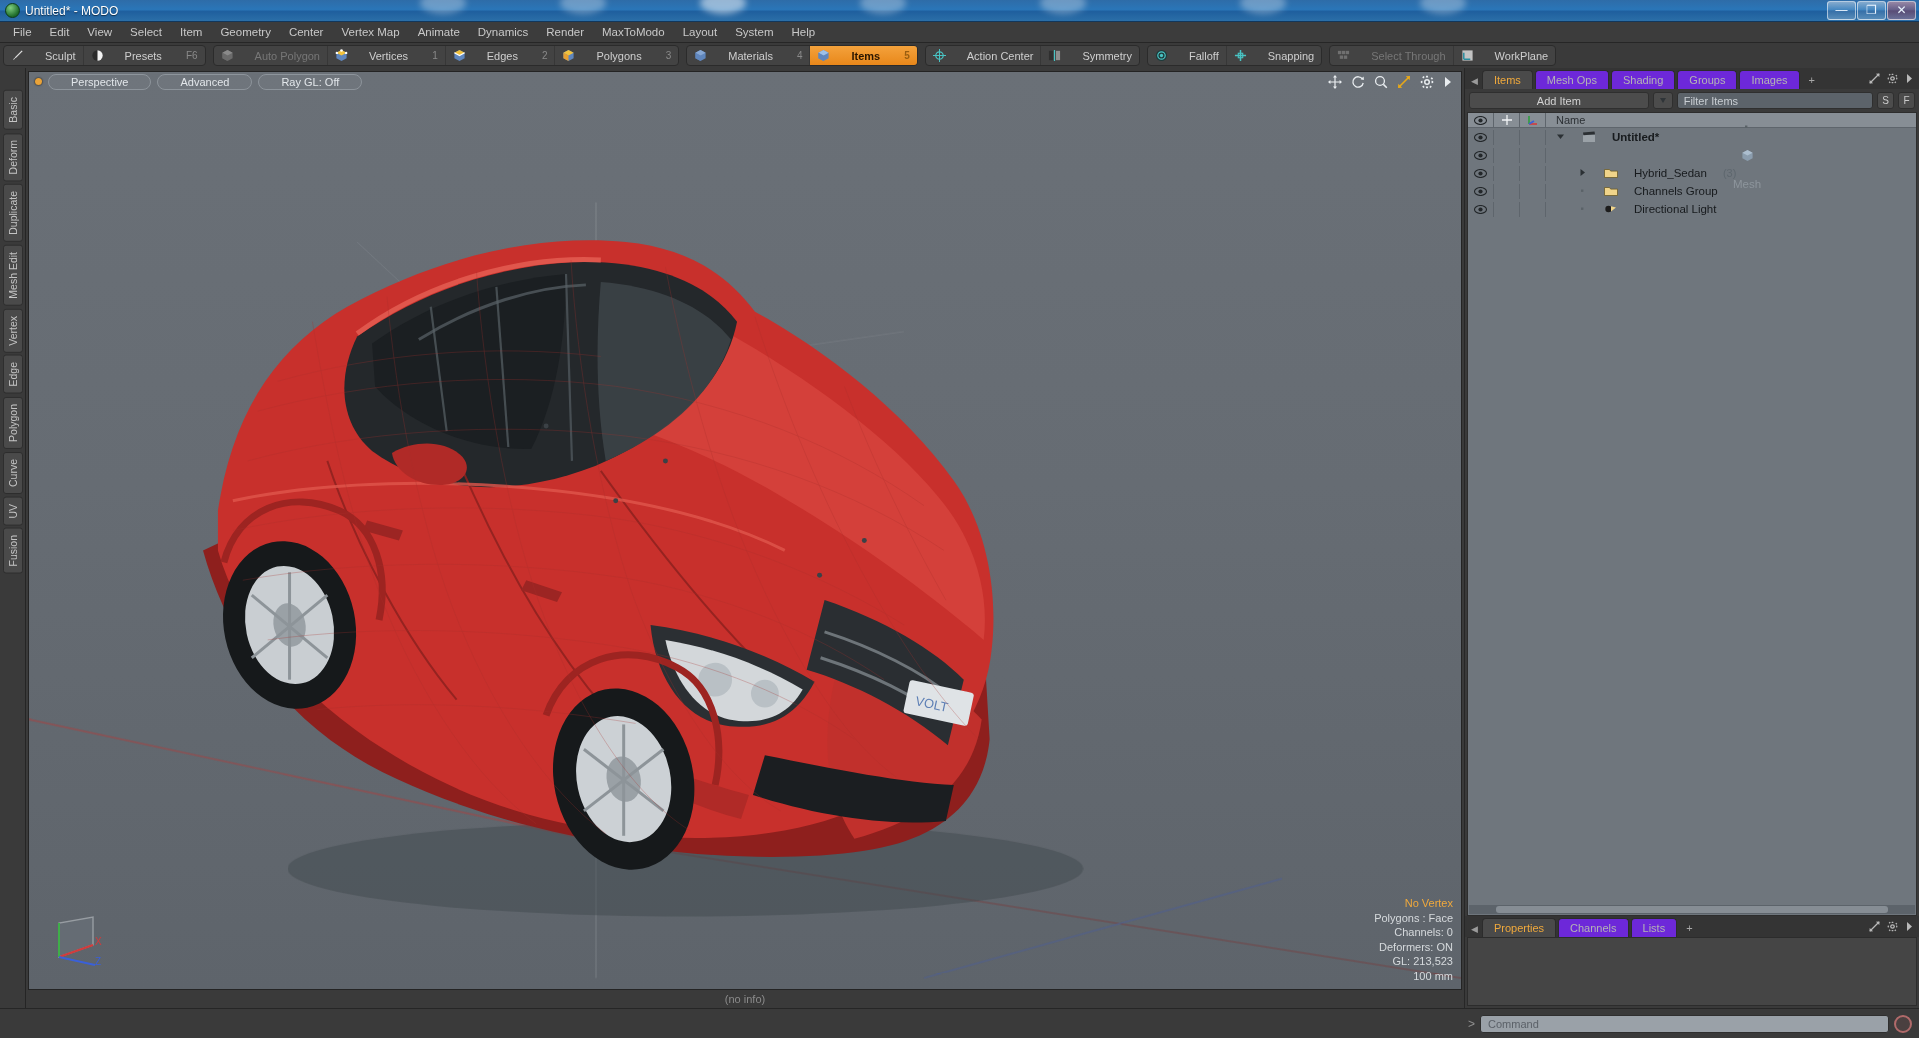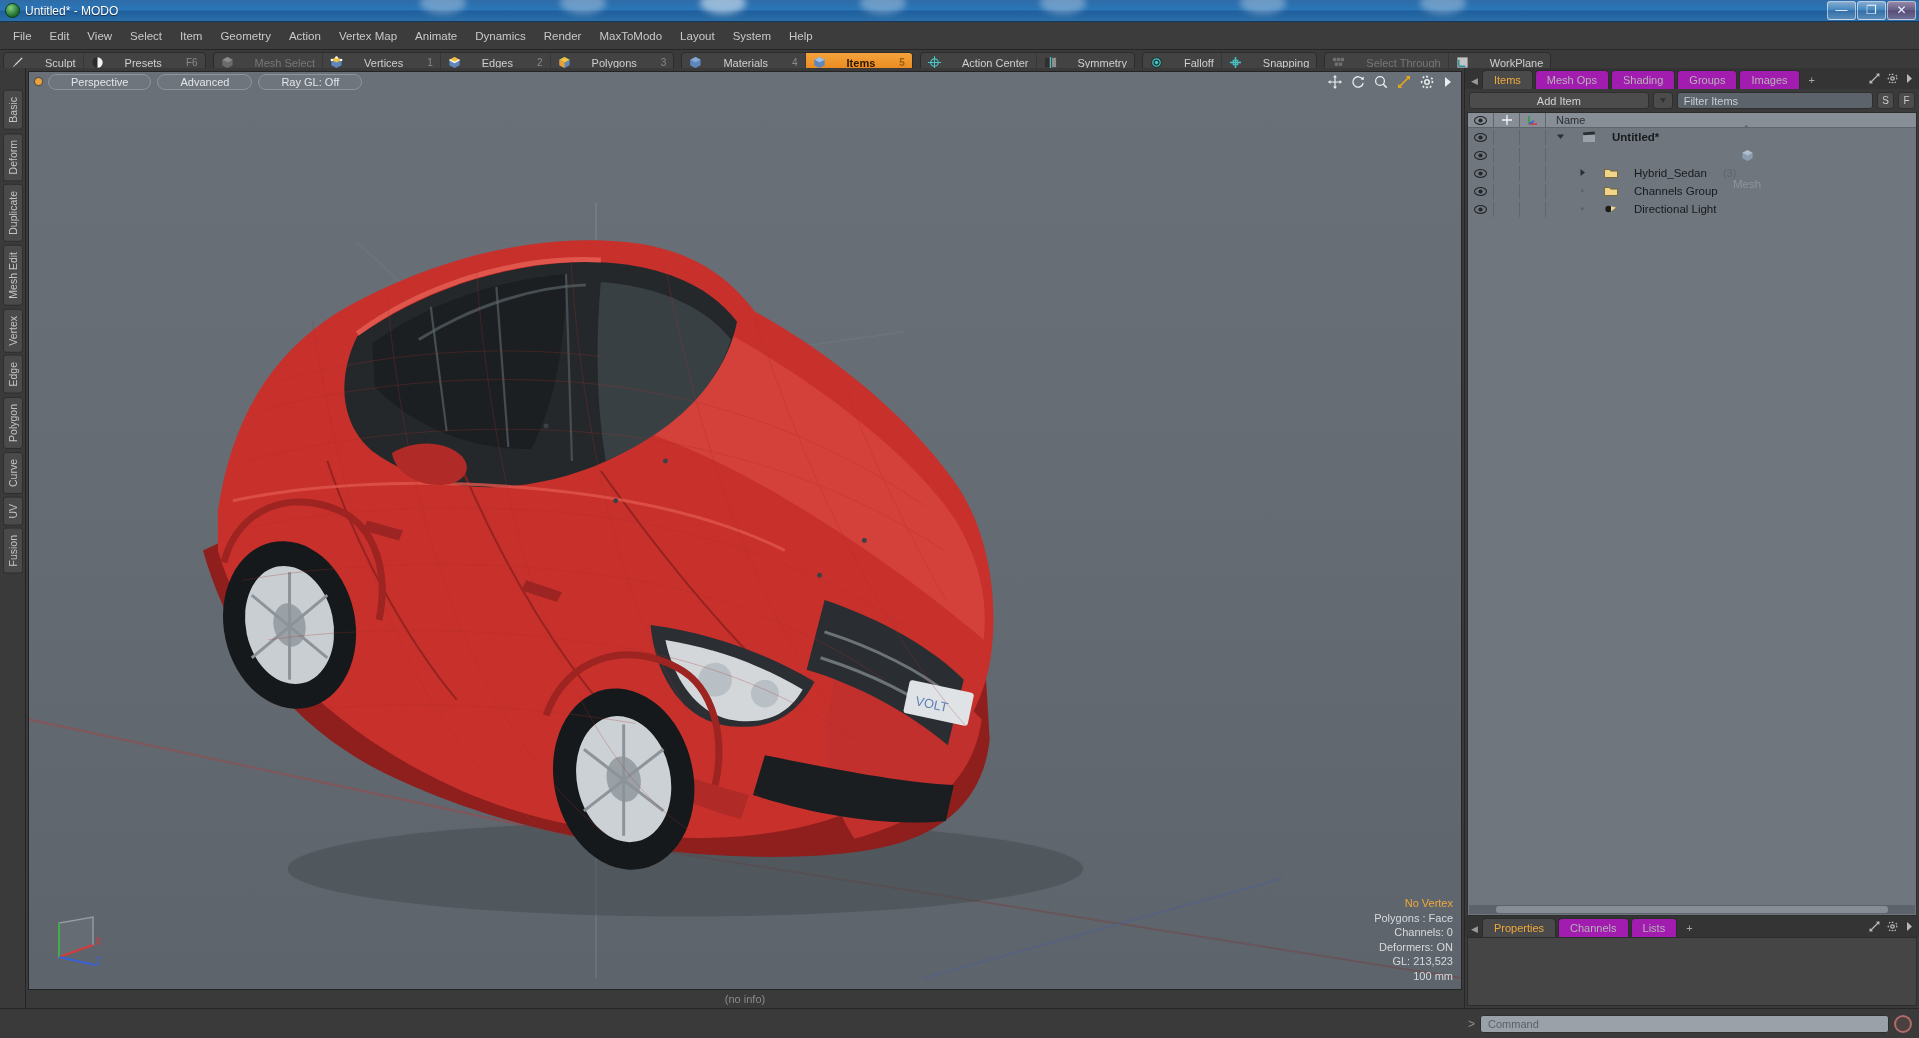--- a/index.html
+++ b/index.html
@@ -36,21 +36,21 @@
     width: 29px; height: 19px; margin-left: 1px;
     background: linear-gradient(to bottom, rgba(255,255,255,.42), rgba(255,255,255,.10) 50%, rgba(255,255,255,.22));
     border: 1px solid rgba(255,255,255,.55); border-radius: 3px;
     display: flex; align-items: center; justify-content: center;
     color: #eaf4ff; font-size: 12px; line-height: 1;
   }
   .tb-btn.close { background: linear-gradient(to bottom, rgba(255,160,160,.5), rgba(200,40,40,.35) 50%, rgba(255,120,120,.3)); }
 
   
   .menubar {
-    height: 28px; background: #3c3c3c; display: flex; align-items: center;
+    height: 21px; background: #3c3c3c; display: flex; align-items: center;
     border-bottom: 1px solid #262626; padding-left: 4px;
   }
   .menu-item { padding: 2px 9px; color: #c9c9c9; font-size: 11.5px; cursor: default; }
 
   
   .modebar {
     height: 26px; background: #3a3a3a; display: flex; align-items: center;
     padding: 2px 3px; gap: 0; border-bottom: 1px solid #232323;
   }
   .mgroup { display: flex; align-items: center; background: #434343;
@@ -96,21 +96,21 @@
   .vpfoot span { color: #8b8b8b; font-size: 11px; }
 
   
   .right { width: 455px; background: #3a3a3a; display: flex; flex-direction: column;
     border-left: 1px solid #272727; }
   .panel { display: flex; flex-direction: column; }
   .ptabs { height: 21px; background: #343434; display: flex; align-items: flex-end;
     padding-left: 4px; position: relative; }
   .pt-arrow { color: #9a9a9a; font-size: 9px; padding: 0 4px 3px 2px; }
   .ptab { padding: 3px 11px 3px 11px; font-size: 11px; color: #b4b4b4;
-    background: #a21caf; border: 1px solid #2c2c2c; border-bottom: none;
+    background: #6d28d9; border: 1px solid #2c2c2c; border-bottom: none;
     border-radius: 4px 4px 0 0; margin-right: 2px; }
   .ptab.active { color: #f0a93c; background: #4a4a4a; }
   .ptab.plus { padding: 3px 7px; background: transparent; border: none; color: #a8a8a8; }
   .ptools { position: absolute; right: 6px; bottom: 3px; display: flex; gap: 7px; align-items: center; }
 
   .addrow { display: flex; align-items: center; gap: 4px; padding: 3px 4px; background: #3a3a3a; }
   .additem { flex: 1; height: 17px; background: #4c4c4c; border: 1px solid #2f2f2f; border-radius: 3px;
     display: flex; align-items: center; justify-content: center; font-size: 11px; color: #d2d2d2; }
   .adddrop { width: 20px; height: 17px; background: #4c4c4c; border: 1px solid #2f2f2f; border-radius: 3px;
     display: flex; align-items: center; justify-content: center; }
@@ -168,21 +168,21 @@
     </div>
   </div>
 
   <div class="menubar" id="menubar">
       <div class="menu-item">File</div>
       <div class="menu-item">Edit</div>
       <div class="menu-item">View</div>
       <div class="menu-item">Select</div>
       <div class="menu-item">Item</div>
       <div class="menu-item">Geometry</div>
-      <div class="menu-item">Action</div>
+      <div class="menu-item">Center</div>
       <div class="menu-item">Vertex Map</div>
       <div class="menu-item">Animate</div>
       <div class="menu-item">Dynamics</div>
       <div class="menu-item">Render</div>
       <div class="menu-item">MaxToModo</div>
       <div class="menu-item">Layout</div>
       <div class="menu-item">System</div>
       <div class="menu-item">Help</div>
     </div>
 
@@ -210,21 +210,21 @@
       </div>
       <div class="mgroup">
         <div class="mbtn disabled">
           <span>
             <svg class="ico" viewBox="0 0 14 14">
               <path d="M7 1l5.5 3v6L7 13 1.5 10V4z" fill="#6b6b6b"></path>
               <path d="M7 1l5.5 3L7 7 1.5 4z" fill="#8a8a8a"></path>
               <path d="M7 7v6L1.5 10V4z" fill="#6b6b6b" opacity=".8"></path>
             </svg>
           </span>
-          <span>Mesh Select</span>
+          <span>Auto Polygon</span>
         </div>
         <div class="mbtn">
           <span>
             <svg class="ico" viewBox="0 0 14 14">
               <path d="M7 1l5.5 3v6L7 13 1.5 10V4z" fill="#5f86bd"></path>
               <path d="M7 1l5.5 3L7 7 1.5 4z" fill="#f2c23c"></path>
               <circle cx="7" cy="1.6" r="1.4" fill="#fff"></circle>
               <circle cx="12" cy="4.2" r="1.3" fill="#fff"></circle>
               <circle cx="2" cy="4.2" r="1.3" fill="#fff"></circle>
             </svg>

